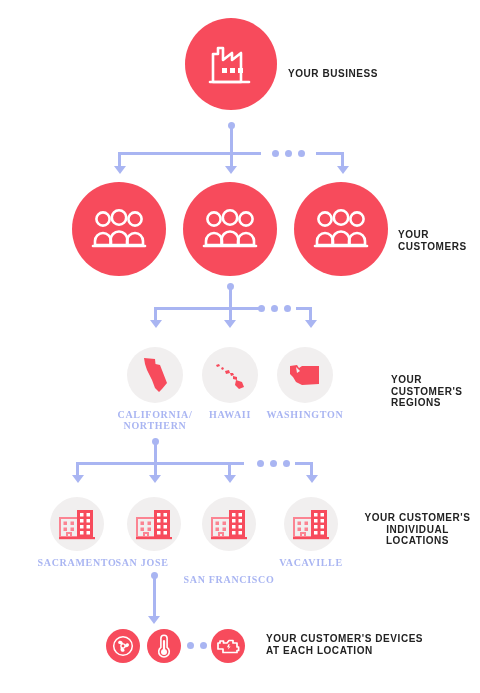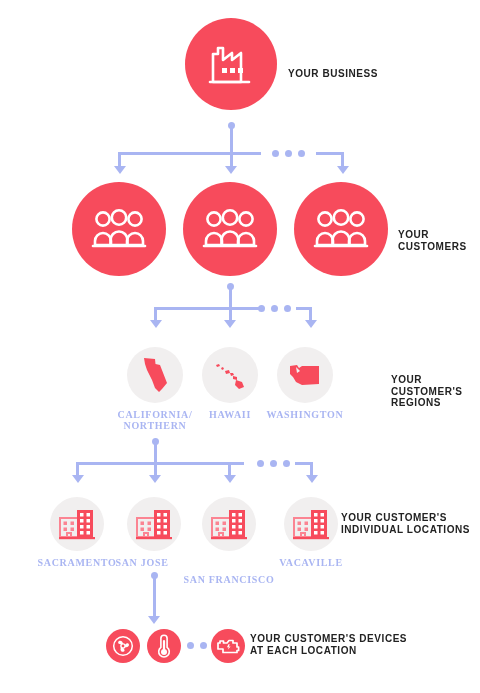--- a/index.html
+++ b/index.html
@@ -319,21 +319,21 @@
           <rect x="27.5" y="17" width="3.5" height="3.5" fill="#ffffff"></rect>
           <rect x="21" y="23" width="3.5" height="3.5" fill="#ffffff"></rect>
           <rect x="27.5" y="23" width="3.5" height="3.5" fill="#ffffff"></rect>
           <rect x="0" y="29" width="36" height="2.2" fill="#F74B5C"></rect>
         </svg>
       </span>
     </div>
     <div class="cap" style="left:261px;top:557px;width:100px;">VACAVILLE</div>
   </div>
 
-  <div class="side-label" style="left:341px;top:512px;">YOUR CUSTOMER'S
+  <div class="side-label" style="left:355px;top:512px;text-align:center;">YOUR CUSTOMER'S
 INDIVIDUAL LOCATIONS</div>
 
   <div>
     <div class="dot" style="left:150.5px;top:572px;"></div>
     <div class="ln v" style="left:152.5px;top:575px;height:43px;"></div>
     <div class="arrow" style="left:148px;top:616px;"></div>
   </div>
 
   <div class="node">
     <div class="circle red" style="left:106px;top:629px;width:34px;height:34px;">
@@ -371,16 +371,16 @@
     <div class="circle red" style="left:211px;top:629px;width:34px;height:34px;">
       <span>
         <svg width="24" height="20" viewBox="0 0 24 20">
           <path d="M4 7 L4 5 L7.5 5 L7.5 7 L11 7 L13 4.5 L17 4.5 L17 7 L21 7 L21 11 L22.6 11 L22.6 14.5 L21 14.5 L21 16.5 L7 16.5 L7 13 L4 13 L2 13 L2 7 Z" fill="none" stroke="#ffffff" stroke-width="1.7" stroke-linejoin="round"></path>
           <path d="M12.4 8.3 L11 11.3 L12.8 11.3 L11.8 13.8 L14.6 10.5 L12.8 10.5 L13.8 8.3 Z" fill="#ffffff"></path>
         </svg>
       </span>
     </div>
   </div>
 
-  <div class="side-label" style="left:250px;top:633px;">YOUR CUSTOMER'S DEVICES
+  <div class="side-label" style="left:266px;top:633px;">YOUR CUSTOMER'S DEVICES
 AT EACH LOCATION</div>
 
 </div>
 
 </body></html>

